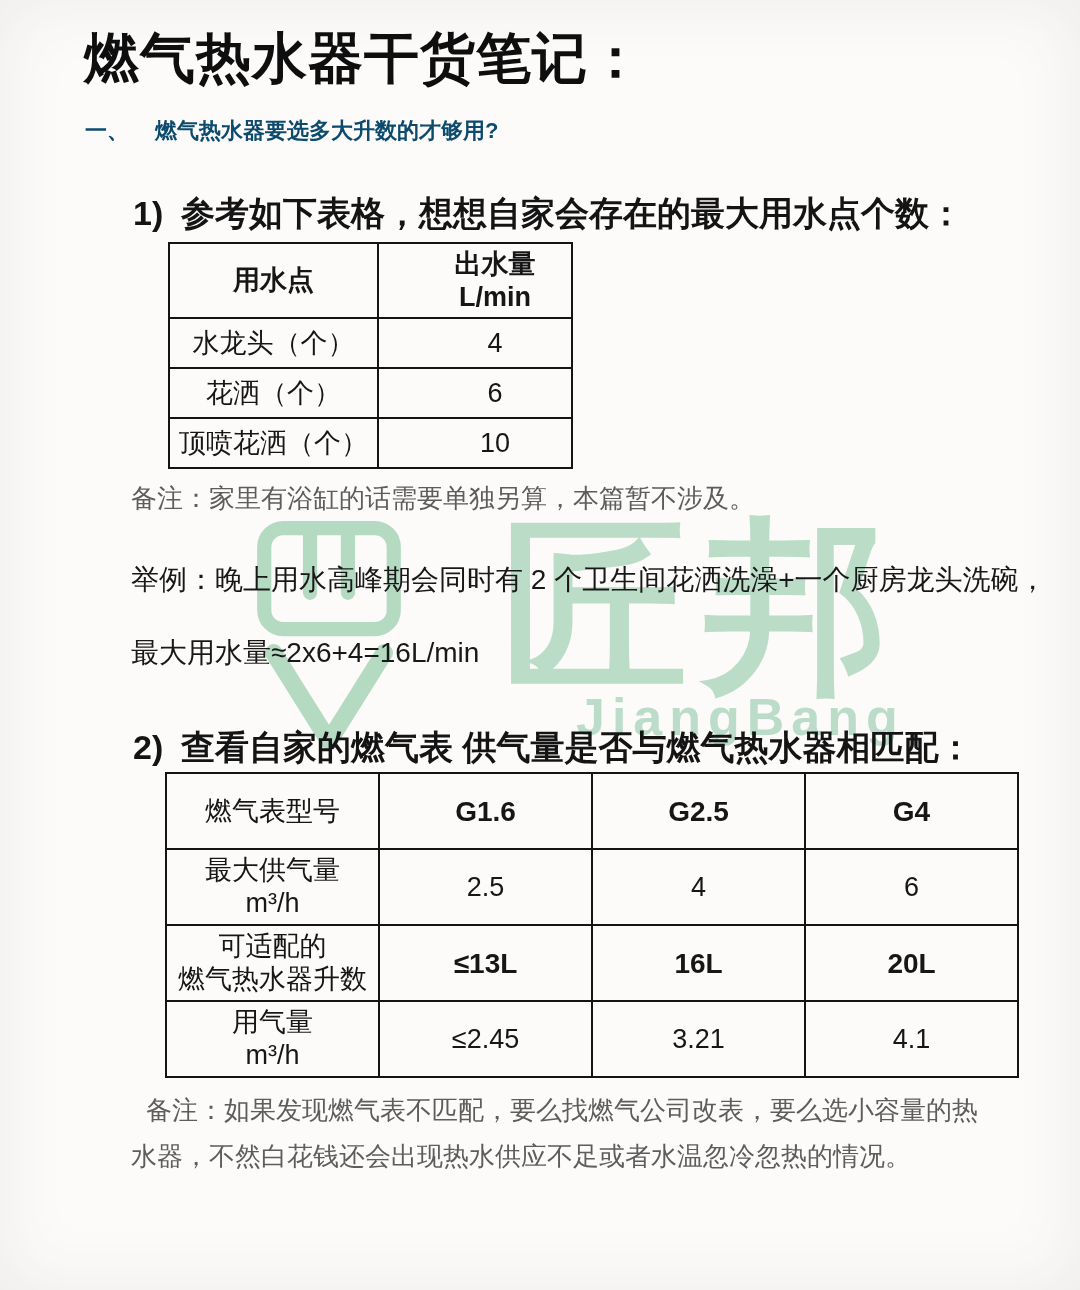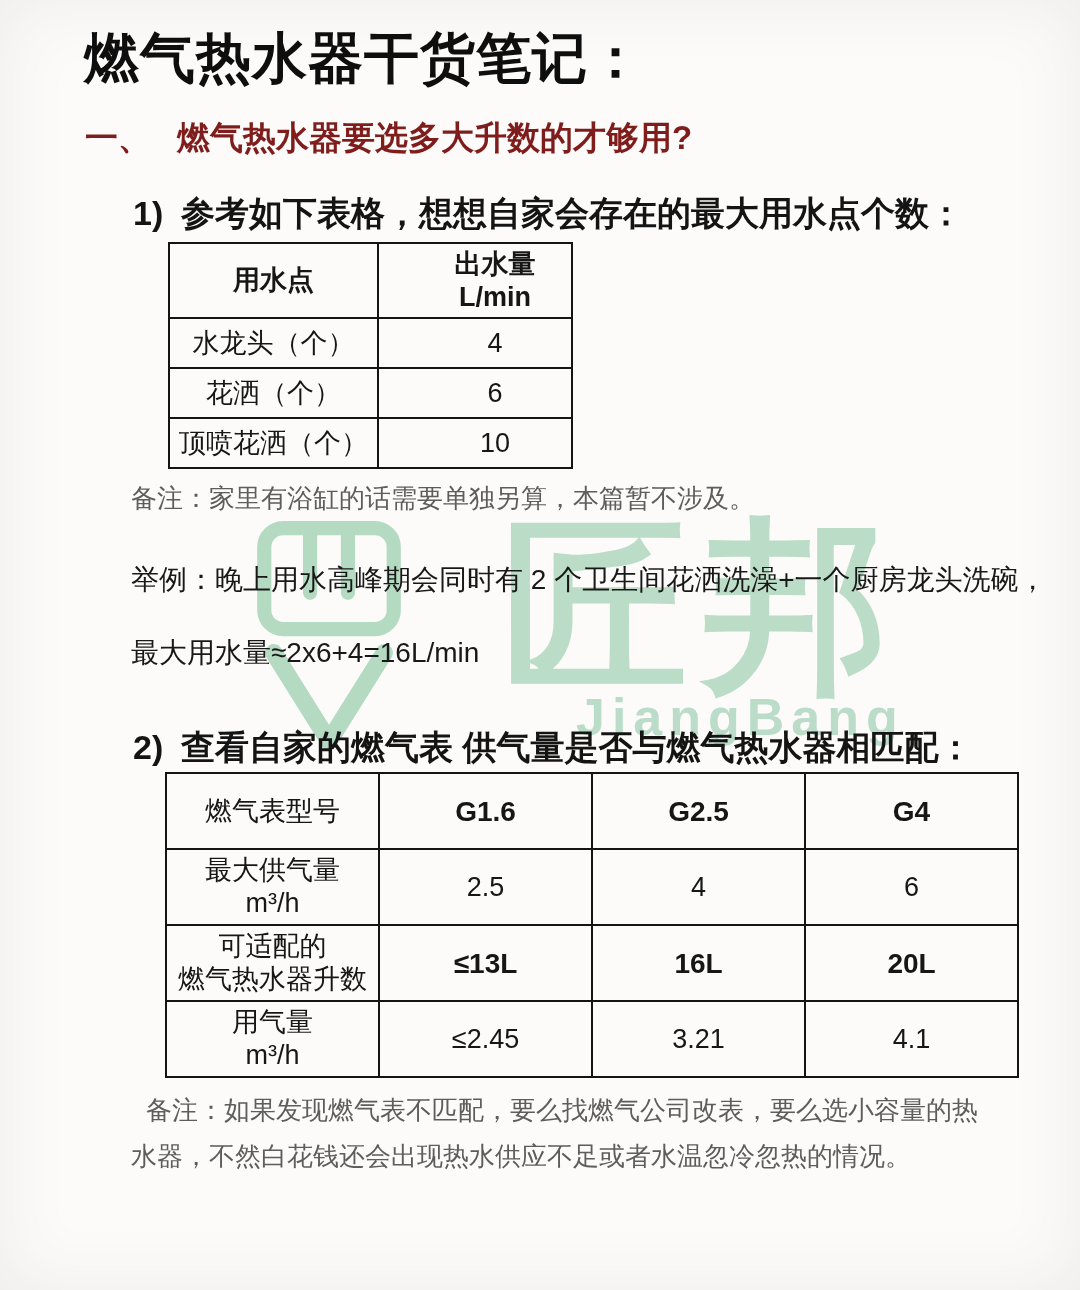--- a/index.html
+++ b/index.html
@@ -17,21 +17,21 @@
     line-height:240px;letter-spacing:14px;color:#7cc096;opacity:.5;white-space:nowrap;
   }
   .wm-latin{
     position:absolute;left:278px;top:182px;font-size:52px;font-weight:700;
     letter-spacing:7px;color:#8fc9a9;opacity:.6;white-space:nowrap;margin-left:48px;
   }
   
   .content{position:absolute;inset:0;z-index:1;}
   .abs{position:absolute;white-space:nowrap;}
   .page-title{left:84px;top:22px;margin:0;font-size:55px;font-weight:900;letter-spacing:1px;color:#0e0e0e;}
-  .sec-heading{left:85px;top:116px;font-size:33px;font-weight:700;color:#7f1d1d;}
+  .sec-heading{left:85px;top:116px;font-size:22px;font-weight:700;color:#0c4a6e;}
   .sec-num{display:inline-block;margin-right:26px;}
   .item{font-size:34px;font-weight:700;color:#141414;}
   .item-1{left:133px;top:191px;}
   .item-2{left:133px;top:725px;}
   .item-num{display:inline-block;width:48px;}
   .note{font-size:26px;color:#5d5d5d;}
   .note-1{left:131px;top:481px;}
   .note-2a{left:146px;top:1093px;}
   .note-2b{left:131px;top:1139px;}
   .example{font-size:28px;color:#181818;}

